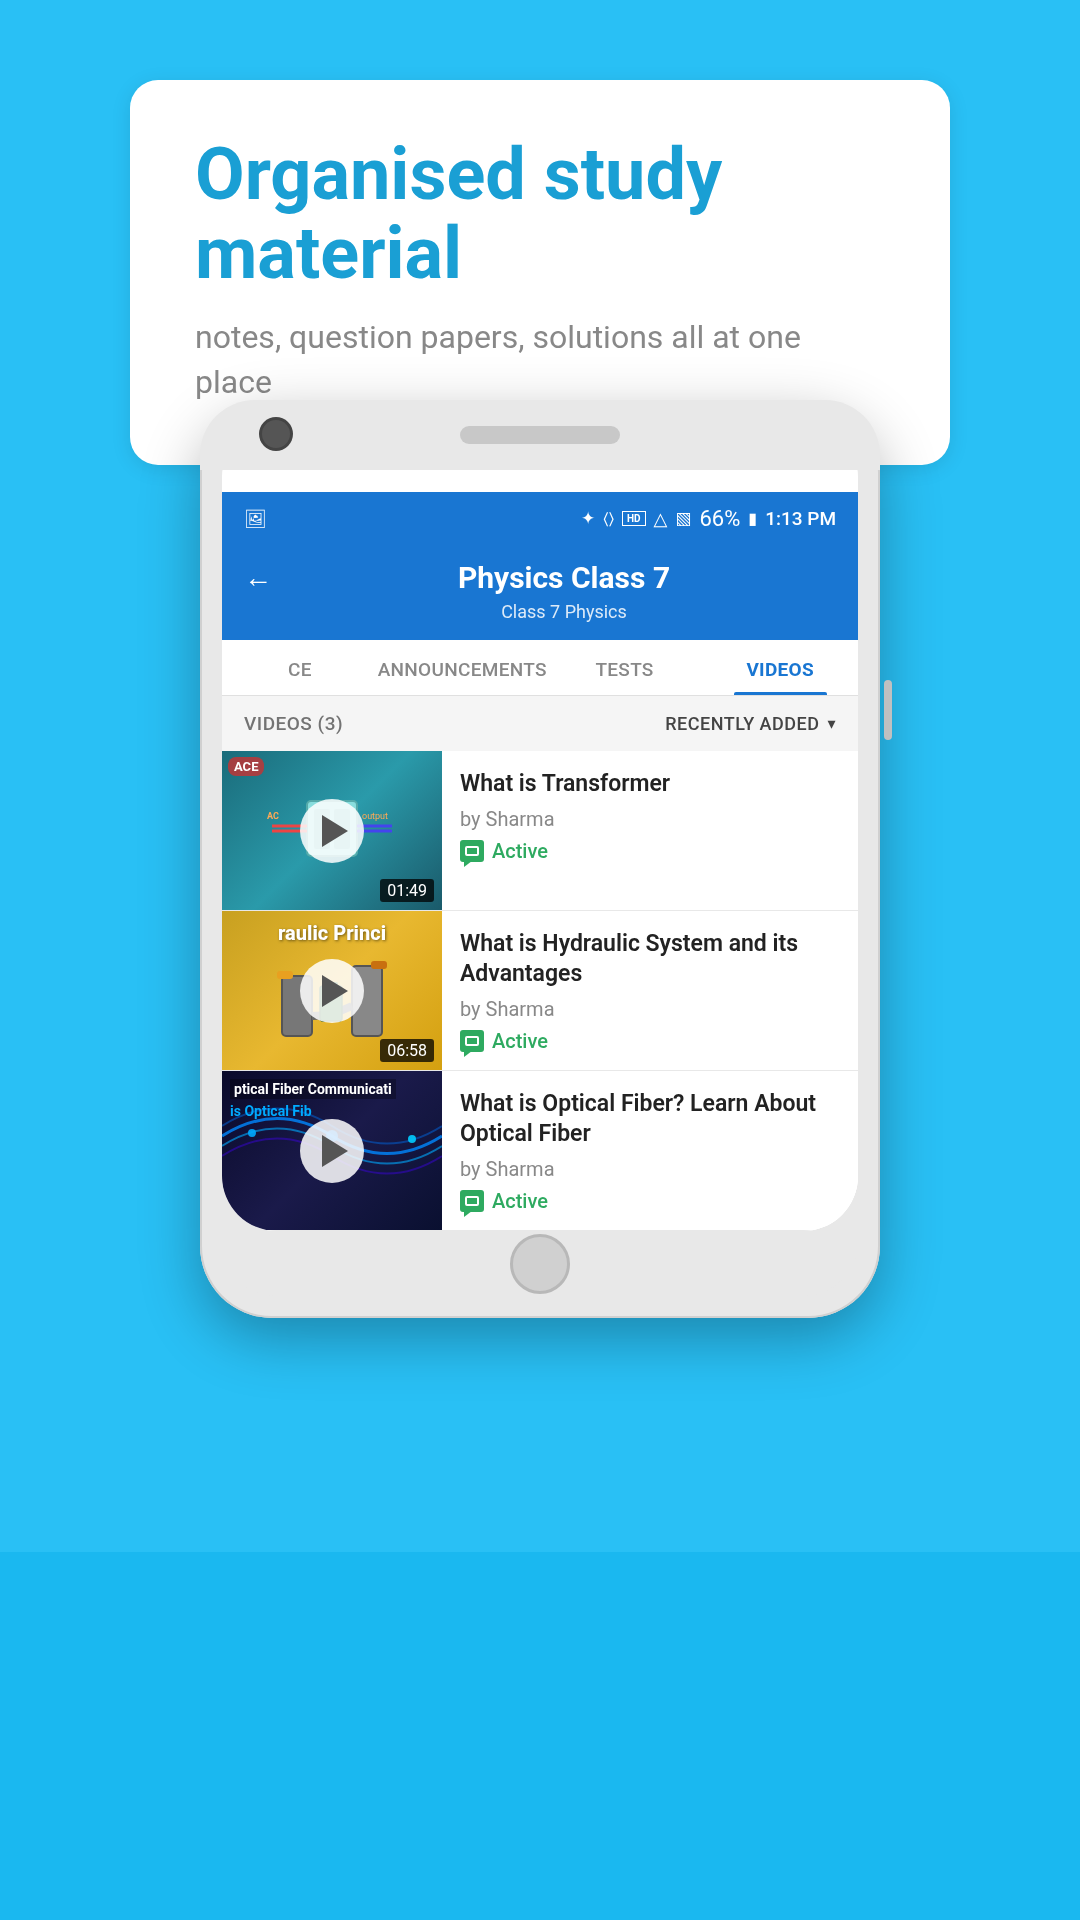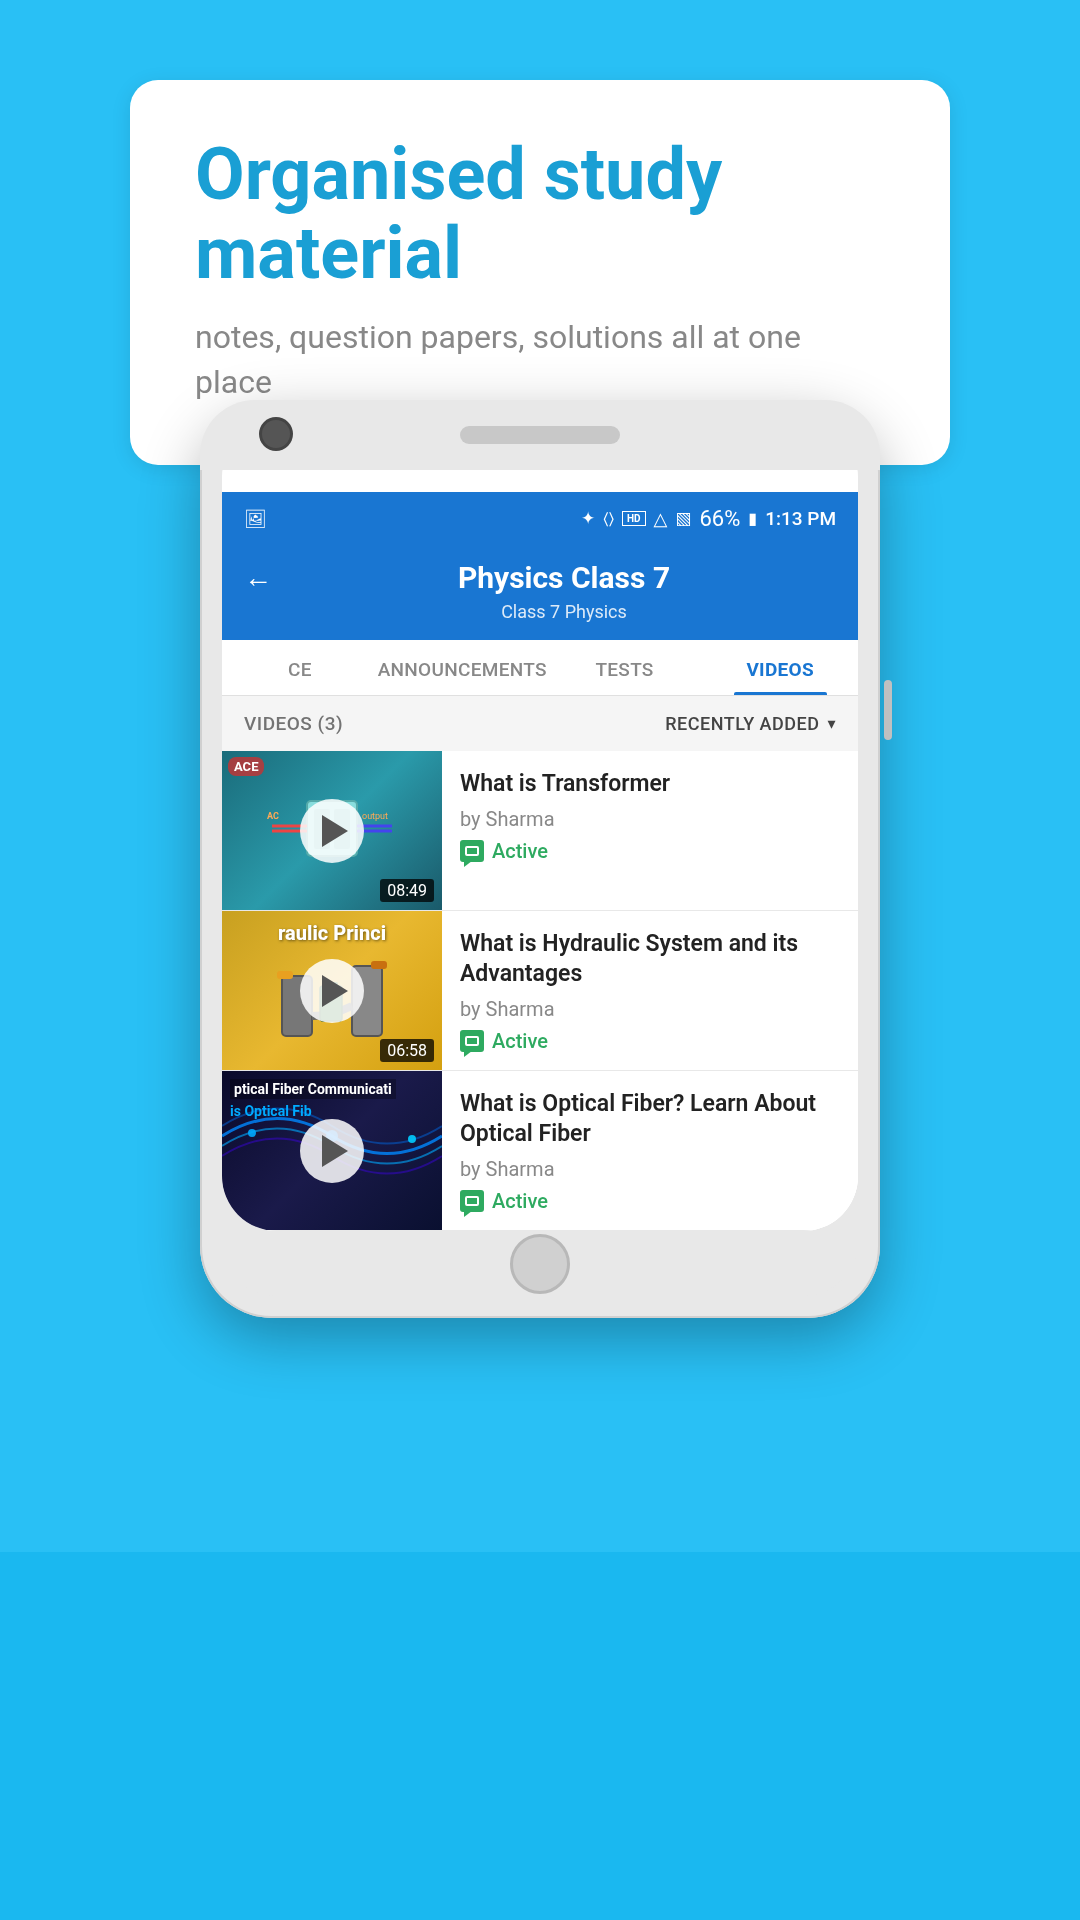--- a/index.html
+++ b/index.html
@@ -537,21 +537,21 @@
 
                   <line x1="10" y1="45" x2="45" y2="45" stroke="#e44" stroke-width="3"></line>
                   <line x1="10" y1="50" x2="45" y2="50" stroke="#e44" stroke-width="3"></line>
                   <line x1="95" y1="45" x2="130" y2="45" stroke="#44e" stroke-width="3"></line>
                   <line x1="95" y1="50" x2="130" y2="50" stroke="#44e" stroke-width="3"></line>
 
                   <text x="5" y="38" fill="#fa5" font-size="9" font-weight="bold">AC</text>
                   <text x="100" y="38" fill="#fa5" font-size="9">output</text>
                 </svg>
               </div>
-              <div class="video-duration">08:49</div>
+              <div class="video-duration">01:49</div>
               <div class="play-button">
                 <div class="play-triangle"></div>
               </div>
               <div style="position:absolute;top:6px;left:6px;background:rgba(200,50,50,0.8);color:white;font-size:13px;font-weight:700;padding:2px 6px;border-radius:8px;">ACE</div>
             </div>
             <div class="video-info">
               <div class="video-title">What is  Transformer</div>
               <div class="video-author">by Sharma</div>
               <div class="video-status">
                 <span class="chat-icon">

